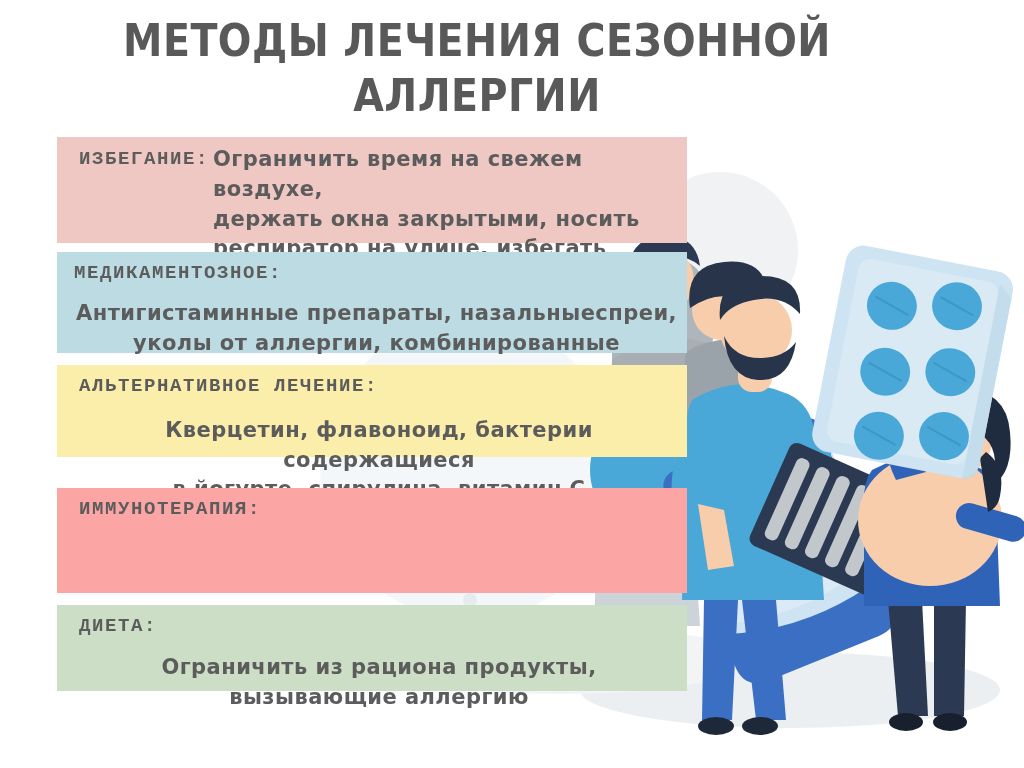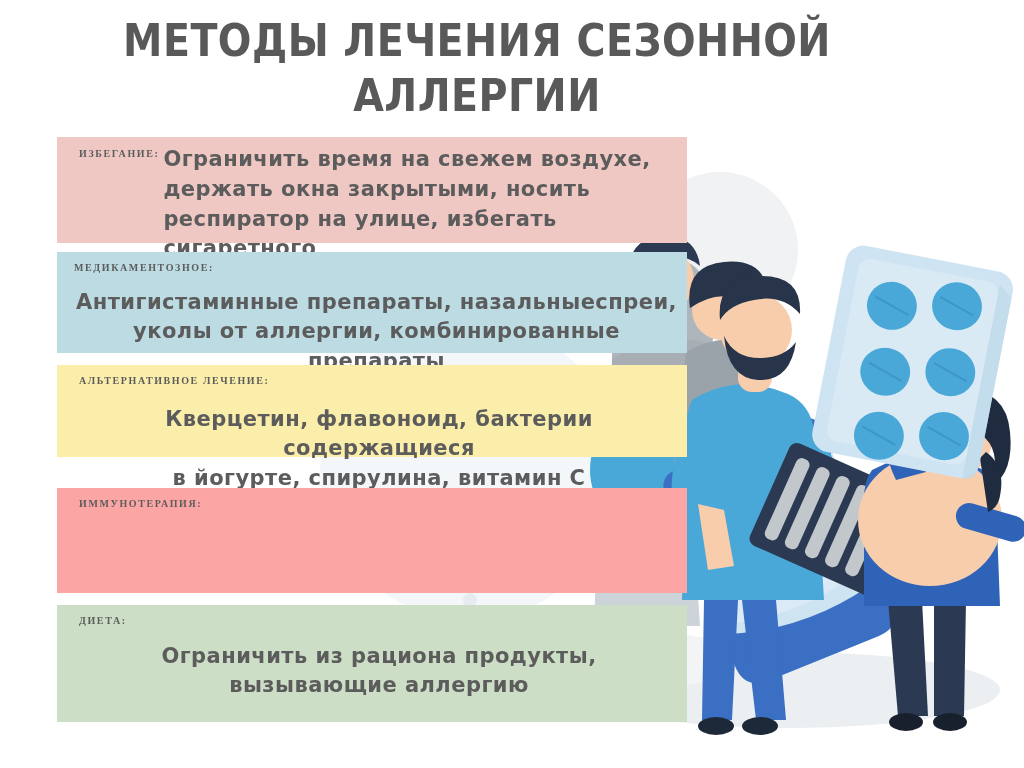--- a/index.html
+++ b/index.html
@@ -58,23 +58,23 @@
     position: absolute;
     left: 0;
     width: 630px;
     box-sizing: border-box;
     padding: 10px 8px 10px 22px;
     color: #595959;
   }
 
   .block .label {
     display: block;
-    font-family: Liberation Serif, serif;
+    font-family: Liberation Mono, monospace;
     font-weight: bold;
-    font-size: 10px;
+    font-size: 19px;
     letter-spacing: 1.6px;
     color: #5c5c5c;
     line-height: 1.25;
   }
 
   .block .body {
     display: block;
     font-family: "DejaVu Sans", "Liberation Sans", sans-serif;
     font-weight: bold;
     font-size: 21px;
@@ -101,21 +101,21 @@
   
   .block.stacked .body {
     text-align: center;
     margin-top: 9px;
   }
 
   #block-avoidance  { top: 0px;   height: 106px; background: #efc8c4; }
   #block-medication { top: 115px; height: 101px; background: #bcdbe3; padding-left: 17px; }
   #block-alternative{ top: 228px; height: 92px; background: #fbeeab; }
   #block-immuno     { top: 351px; height: 105px; background: #fca5a5; }
-  #block-diet       { top: 468px; height: 117px; background: #ccdec5; }
+  #block-diet       { top: 468px; height: 86px; background: #ccdec5; }
 
   #block-medication .body { margin-top: 13px; }
   #block-alternative .body { margin-top: 17px; }
   #block-immuno .body { margin-top: 8px; }
   #block-diet .body { margin-top: 14px; }
 </style>
 </head>
 <body>
 
 <div id="poster">

